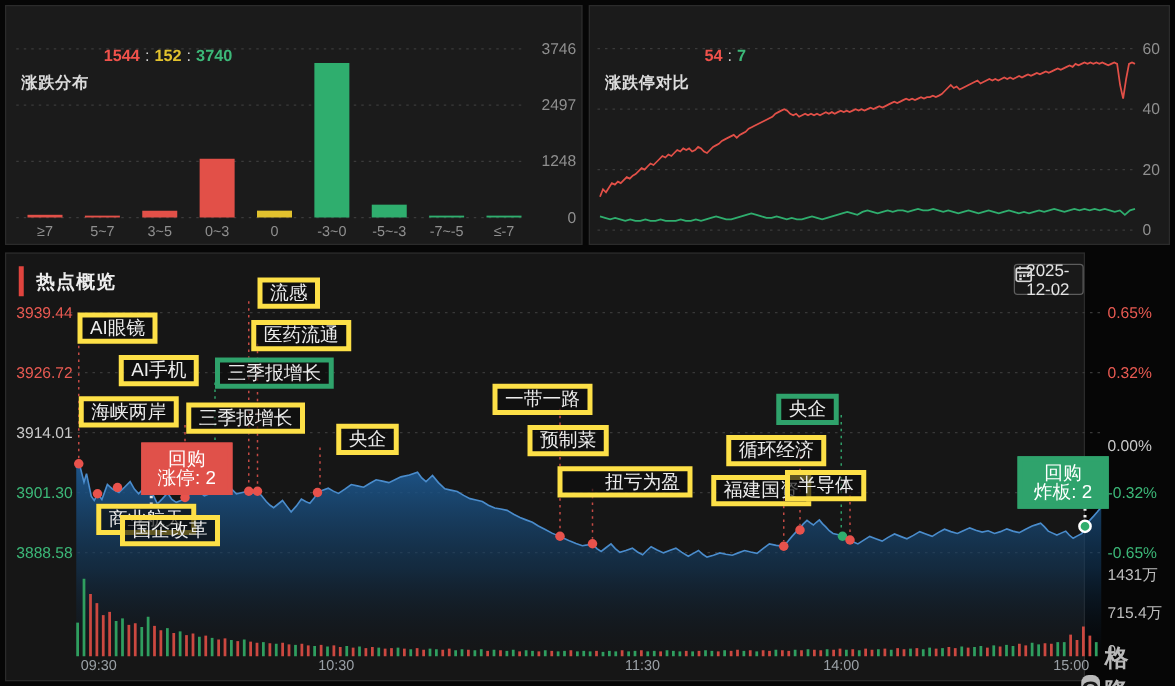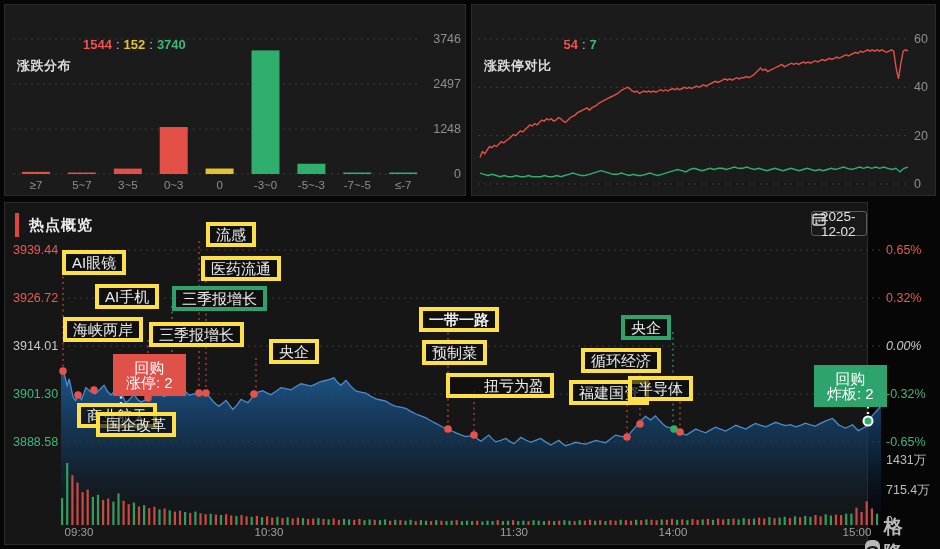--- a/index.html
+++ b/index.html
@@ -331,37 +331,37 @@
         <text x="852" y="333" fill="#9aa0a6" font-size="11.5" text-anchor="middle">15:00</text>
       </svg>
     <div id="axis-layer">
         <div class="axlab" style="color: rgb(232, 90, 82); top: 47px; left: 8px;">3939.44</div>
         <div class="axlab" style="color: rgb(232, 90, 82); top: 95px; left: 8px;">3926.72</div>
         <div class="axlab" style="color: rgb(201, 201, 201); top: 143px; left: 8px;">3914.01</div>
         <div class="axlab" style="color: rgb(60, 184, 120); top: 191px; left: 8px;">3901.30</div>
         <div class="axlab" style="color: rgb(60, 184, 120); top: 239px; left: 8px;">3888.58</div>
         <div class="axlab" style="color: rgb(232, 90, 82); top: 47px; left: 881px;">0.65%</div>
         <div class="axlab" style="color: rgb(232, 90, 82); top: 95px; left: 881px;">0.32%</div>
-        <div class="axlab" style="color: rgb(201, 201, 201); top: 143px; left: 881px; font-style: italic;">0.00%</div>
+        <div class="axlab" style="color: rgb(201, 201, 201); top: 154px; left: 881px;">0.00%</div>
         <div class="axlab" style="color: rgb(60, 184, 120); top: 191px; left: 881px;">-0.32%</div>
         <div class="axlab" style="color: rgb(60, 184, 120); top: 239px; left: 881px;">-0.65%</div>
         <div class="axlab" style="color: rgb(189, 189, 189); top: 257px; left: 881px;">1431万</div>
         <div class="axlab" style="color: rgb(189, 189, 189); top: 287px; left: 881px;">715.4万</div>
         <div class="axlab" style="color: rgb(189, 189, 189); top: 318px; left: 881px;">0</div>
       </div>
     <div id="tags-layer">
         <div class="tag red" style="left: 201px; top: 19px;">流感</div>
         <div class="tag red" style="left: 57px; top: 47px;">AI眼镜</div>
         <div class="tag red" style="left: 196px; top: 53px;">医药流通</div>
         <div class="tag red" style="left: 58px; top: 81px; margin-left: 32px;">AI手机</div>
         <div class="tag green" style="left: 167px; top: 83px;">三季报增长</div>
         <div class="tag red" style="left: 58px; top: 114px;">海峡两岸</div>
         <div class="tag red" style="left: 144px; top: 119px;">三季报增长</div>
         <div class="tag red" style="left: 264px; top: 136px;">央企</div>
-        <div class="tag red" style="left: 414px; top: 104px; font-weight: bold;">一带一路</div>
+        <div class="tag red" style="left: 389px; top: 104px;">一带一路</div>
         <div class="tag red" style="left: 417px; top: 137px;">预制菜</div>
         <div class="tag red" style="left: 441px; top: 170px; padding-left: 34px;">扭亏为盈</div>
         <div class="tag fill-red" style="left: 108px; top: 151px;">
           <div>回购</div>
           <div>涨停: 2</div>
         </div>
         <div class="tag red" style="left: 72px; top: 200px;">商业航天</div>
         <div class="tag red" style="left: 91px; top: 209px;">国企改革</div>
         <div class="tag green" style="left: 616px; top: 112px;">央企</div>
         <div class="tag red" style="left: 576px; top: 145px;">循环经济</div>

